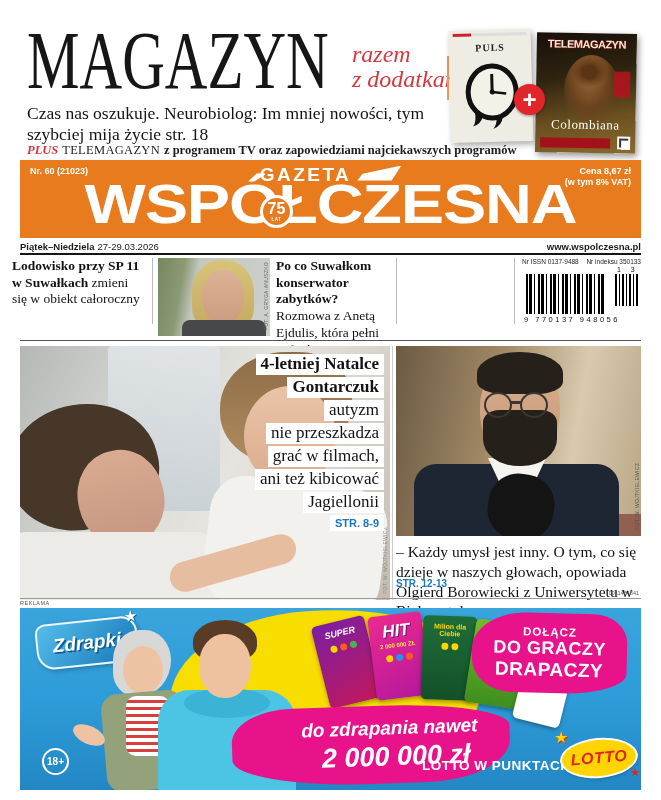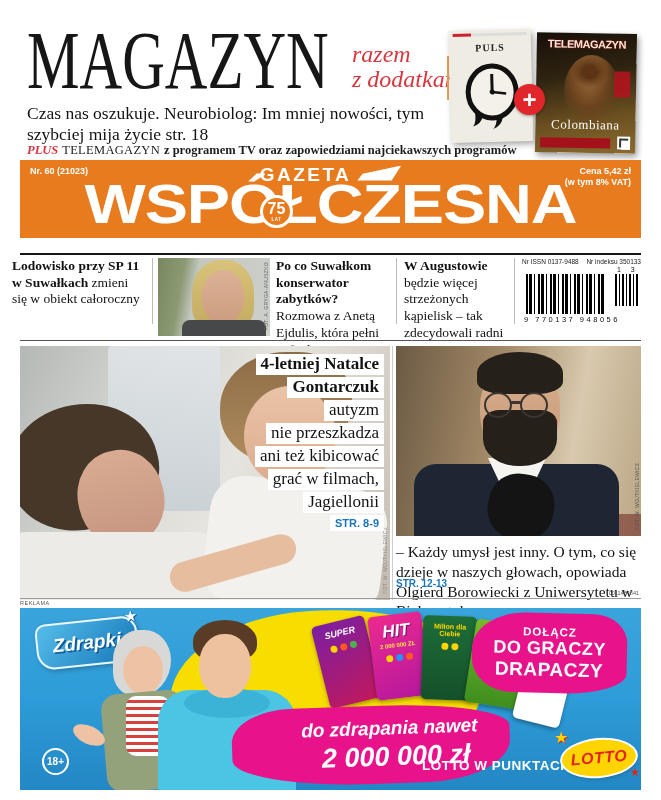--- a/index.html
+++ b/index.html
@@ -246,59 +246,60 @@
     <div class="tele-redbox"></div>
     <div class="tele-movie">Colombiana</div>
     <div class="tele-bar"></div>
     <div class="tele-qr"></div>
   </div>
   <div class="plus-circle">+</div>
 
   <div class="banner">
     <div class="issue-no">Nr. 60 (21023)</div>
     <div class="price">
-      <div>Cena 5,42 zł</div>
+      <div>Cena 8,67 zł</div>
       <div>(w tym 8% VAT)</div>
     </div>
     <div class="brand-top-row">
       <span class="brand-top">GAZETA</span>
       <span class="brand-flag"></span>
     </div>
     <div class="brand-main">WSPÓŁCZESNA</div>
     <div class="badge-75">
       <span class="num">75</span>
       <span class="sub">LAT</span>
     </div>
   </div>
 
+  <div class="dateline">
+    <div class="left">
+      <b>Piątek–Niedziela</b><span>27-29.03.2026</span>
+    </div>
+    <div class="right">www.wspolczesna.pl</div>
+  </div>
   <div class="rule-heavy"></div>
 
   <div class="strip">
     <div class="item item1">
       <b>Lodowisko przy SP 11 w Suwałkach</b>
       <span>zmieni się w obiekt całoroczny</span>
     </div>
     <div class="vdiv" style="left:152px"></div>
     <div class="news-photo">
       <div class="np-hair"></div>
       <div class="np-face"></div>
       <div class="np-body"></div>
       <div class="vcred np-cred">FOT. A. GRYGA-ANUSZKO</div>
     </div>
     <div class="item item2">
       <b>Po co Suwałkom konserwator zabytków?</b>
       <span>Rozmowa z Anetą Ejdulis, która pełni tę funkcję</span>
       <b>str. 10</b>
     </div>
     <div class="vdiv" style="left:396px"></div>
-    <div class="item item3">
-      <b>W Augustowie</b>
-      <span>będzie więcej strzeżonych kąpielisk – tak zdecydowali radni</span>
-      <div class="pg">str. 3</div>
-    </div>
     <div class="vdiv" style="left:514px"></div>
     <div class="bc-block">
       <div class="bc-labels">
         <span>Nr ISSN 0137-9488</span>
         <span>Nr indeksu 350133</span>
       </div>
       <div class="bc-main"></div>
       <div class="bc-digits">9 770137 948056</div>
       <div class="bc-extra">1 3</div>
       <div class="bc-small"></div>
@@ -314,22 +315,22 @@
     <div class="mp-cshirt"></div>
     <div class="mp-chair"></div>
     <div class="mp-cface"></div>
     <div class="mp-carm"></div>
     <div class="vcred mp-cred">FOT. W. WOJTKIELEWICZ</div>
     <div class="caption">
       <span class="cb">4-letniej Natalce</span>
       <span class="cb">Gontarczuk</span>
       <span>autyzm</span>
       <span>nie przeszkadza</span>
+      <span>grać w filmach,</span>
       <span>ani też kibicować</span>
-      <span>grać w filmach,</span>
       <span>Jagiellonii</span>
       <span class="cpg">STR. 8-9</span>
     </div>
   </div>
 
   <div class="col-div"></div>
   <div class="portrait">
     <div class="pt-floor"></div>
     <div class="pt-blazer"></div>
     <div class="pt-shirt"></div>

